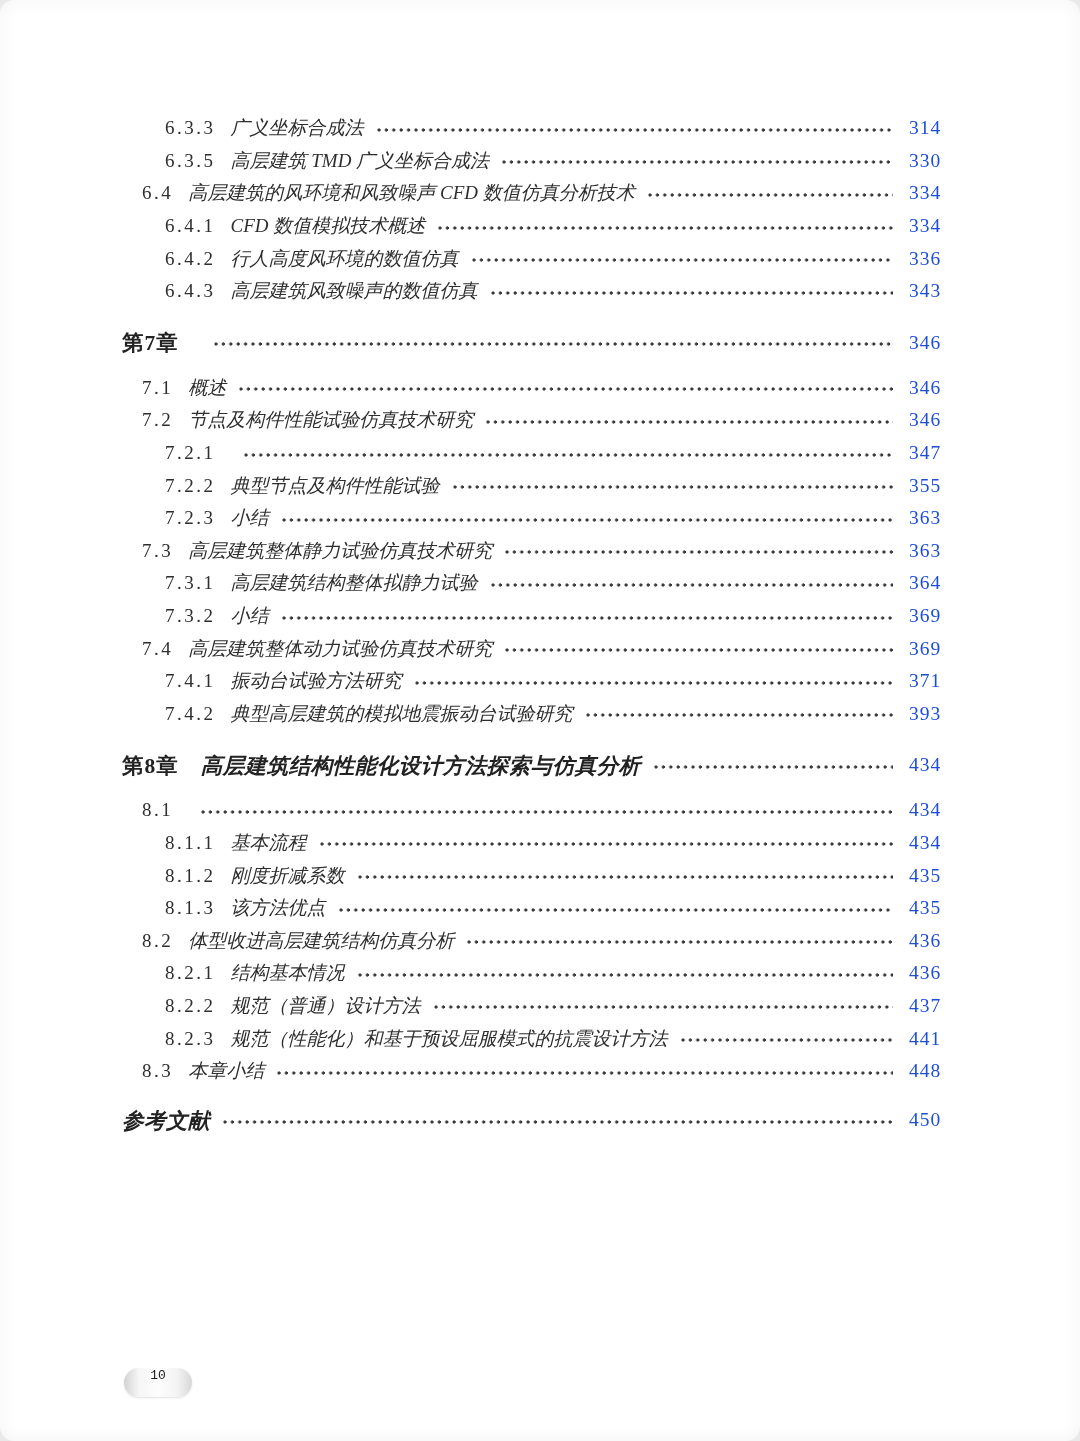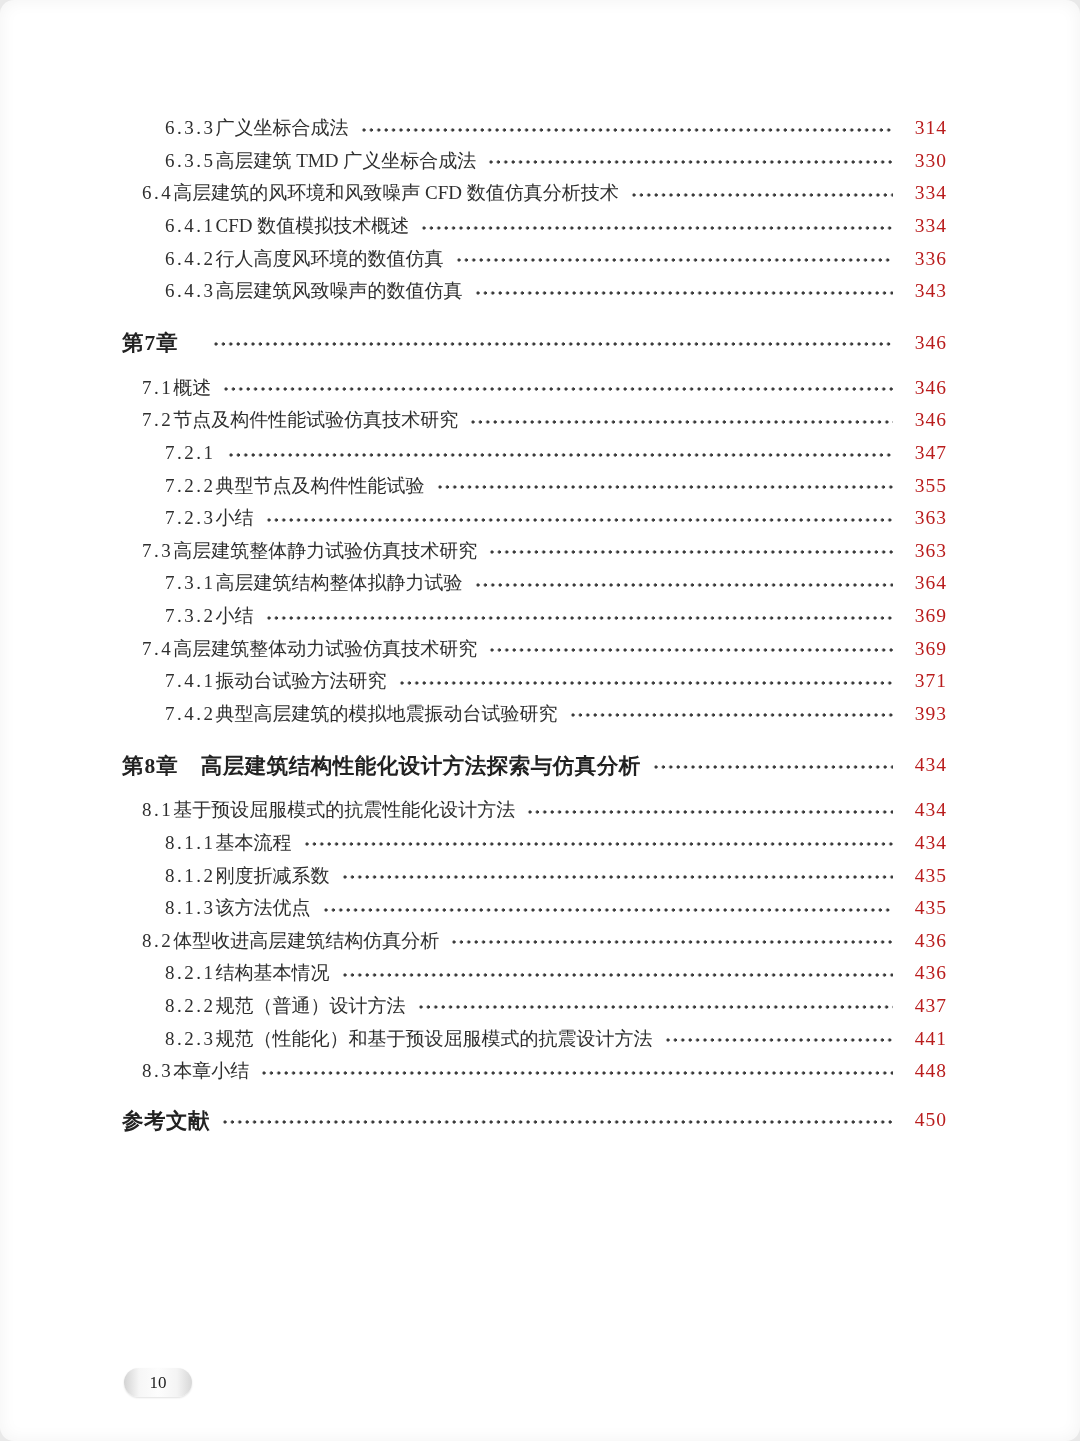--- a/index.html
+++ b/index.html
@@ -39,58 +39,59 @@
     font-size: 21.5px;
     font-weight: 700;
     height: 40px;
     margin-top: 15px;
     margin-bottom: 9px;
     color: #222222;
   }
   .toc-row.backmatter { margin-top: 13px; }
   .entry-num {
     letter-spacing: 2.5px;
+    margin-right: 15px;
     flex: 0 0 auto;
   }
   .chapter .entry-num { letter-spacing: 1px; margin-right: 22px; }
-  .entry-title { flex: 0 0 auto; }
+  .entry-title { flex: 0 0 auto; font-style: italic; }
   .chapter .entry-title, .backmatter .entry-title { letter-spacing: 0.5px; }
   .leader {
     flex: 1 1 auto;
     min-width: 18px;
     height: 6px;
     margin: 3px 10px 0 12px;
     background-image: radial-gradient(circle at 3px 3px, #3a3a3a 1.35px, transparent 1.9px);
     background-size: 7.4px 6px;
     background-repeat: repeat-x;
     background-position: left center;
   }
   .entry-page {
     flex: 0 0 auto;
     width: 44px;
-    text-align: right;
+    text-align: center;
     font-weight: 400;
     font-size: 19.5px;
-    color: #b91c1c;
+    color: #1d4ed8;
     letter-spacing: 1px;
   }
   .page-pill {
     position: absolute;
     left: 124px;
     top: 1368px;
     width: 68px;
     height: 29px;
     border-radius: 15px;
     background: linear-gradient(90deg, #d3d3d3 0%, #f6f6f6 22%, #fdfdfd 50%, #f4f4f4 78%, #d7d7d7 100%);
     box-shadow: 0 1px 2px rgba(0,0,0,0.12);
     display: flex;
-    align-items: center;
+    align-items: flex-start;
     justify-content: center;
-    font-family: Liberation Serif, serif;
-    font-size: 17px;
+    font-family: Liberation Mono, monospace;
+    font-size: 13px;
     color: #1d1d1d;
   }
 </style>
 </head>
 <body>
 
 <div class="scan-page">
   <div class="toc-container">
       <div class="toc-row l3">
     <span class="entry-num">6.3.3</span>
@@ -199,21 +200,20 @@
     <span class="entry-page">393</span>
   </div>
       <div class="toc-row chapter">
     <span class="entry-num">第8章</span>
     <span class="entry-title">高层建筑结构性能化设计方法探索与仿真分析</span>
     <span class="leader"></span>
     <span class="entry-page">434</span>
   </div>
       <div class="toc-row l2">
     <span class="entry-num">8.1</span>
-    <span class="entry-title">基于预设屈服模式的抗震性能化设计方法</span>
     <span class="leader"></span>
     <span class="entry-page">434</span>
   </div>
       <div class="toc-row l3">
     <span class="entry-num">8.1.1</span>
     <span class="entry-title">基本流程</span>
     <span class="leader"></span>
     <span class="entry-page">434</span>
   </div>
       <div class="toc-row l3">

